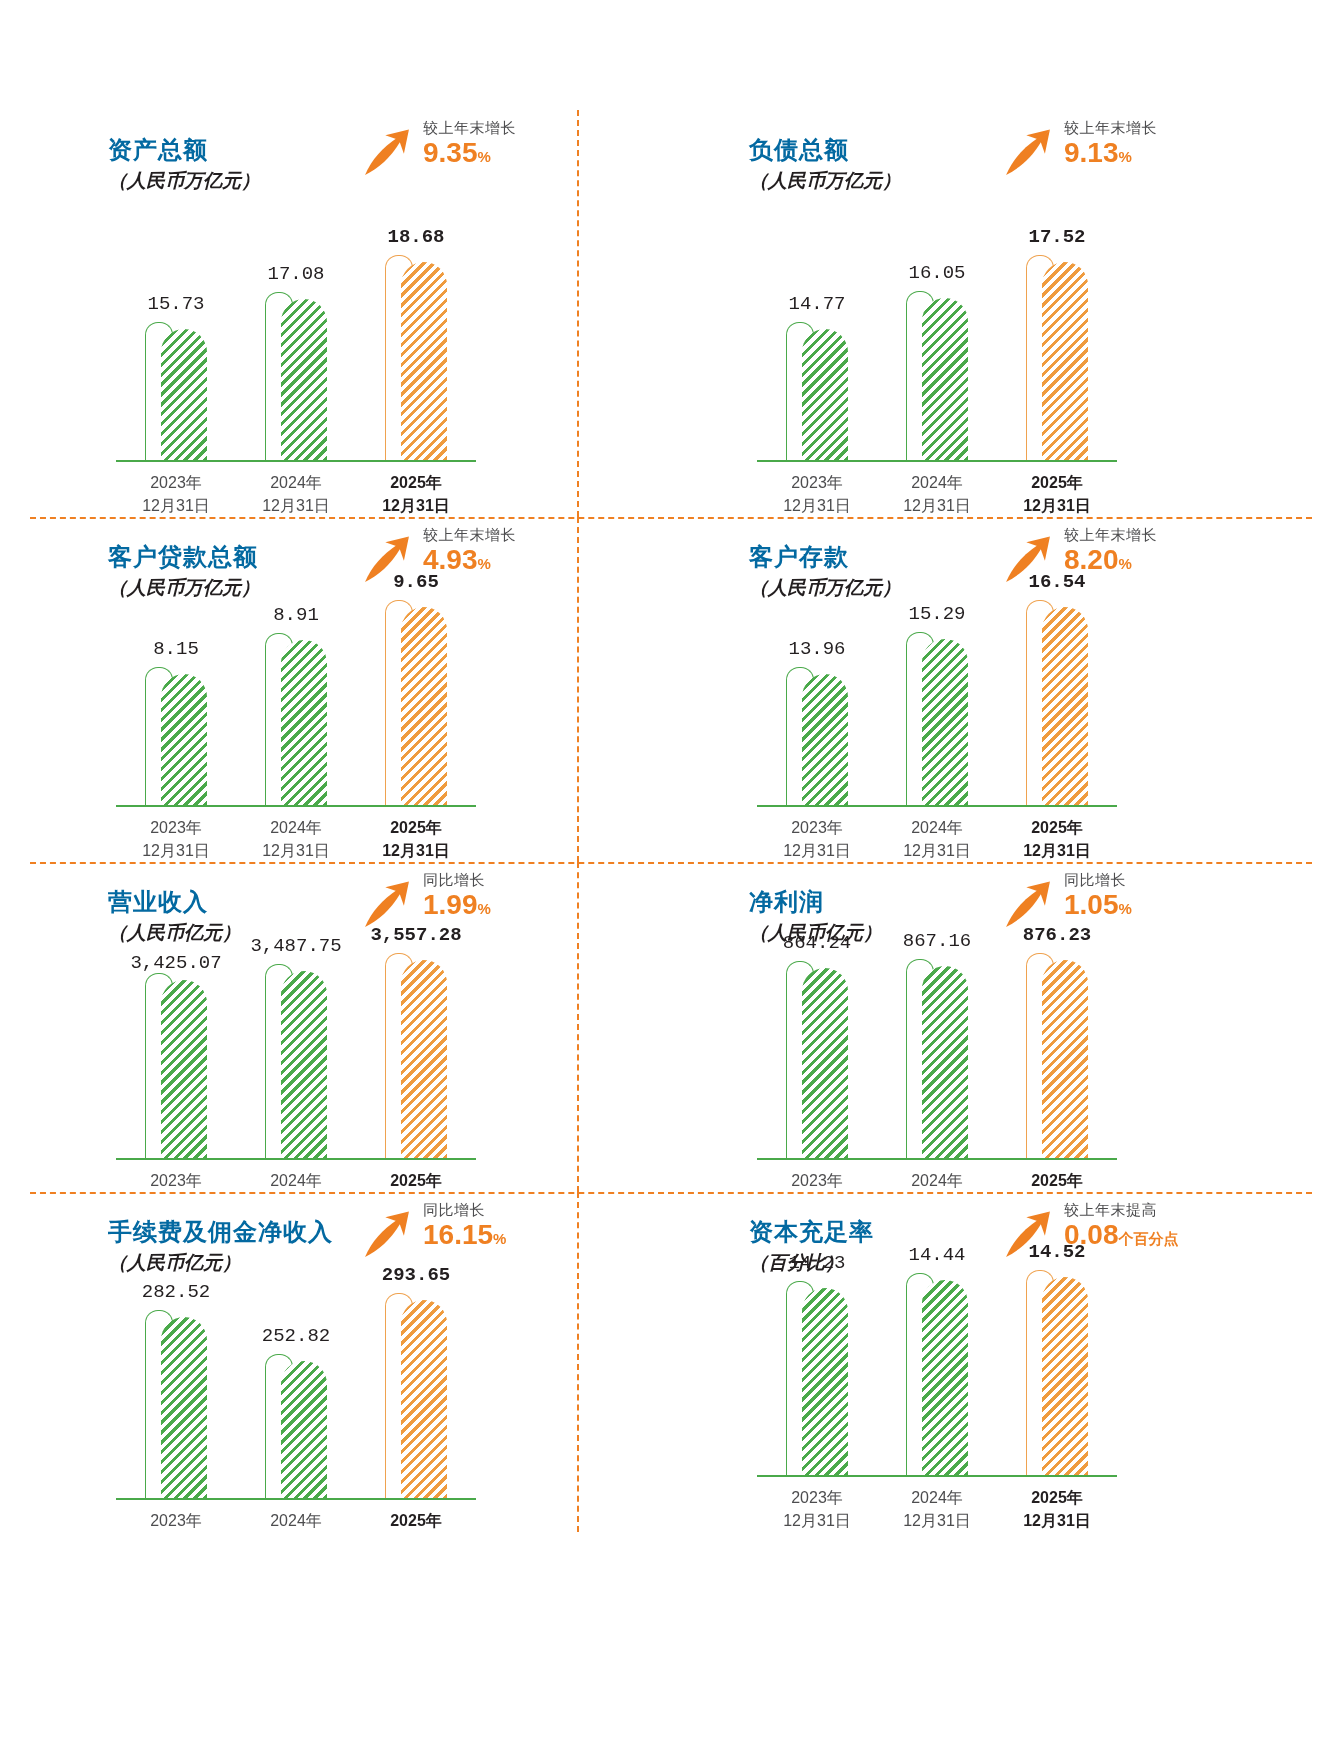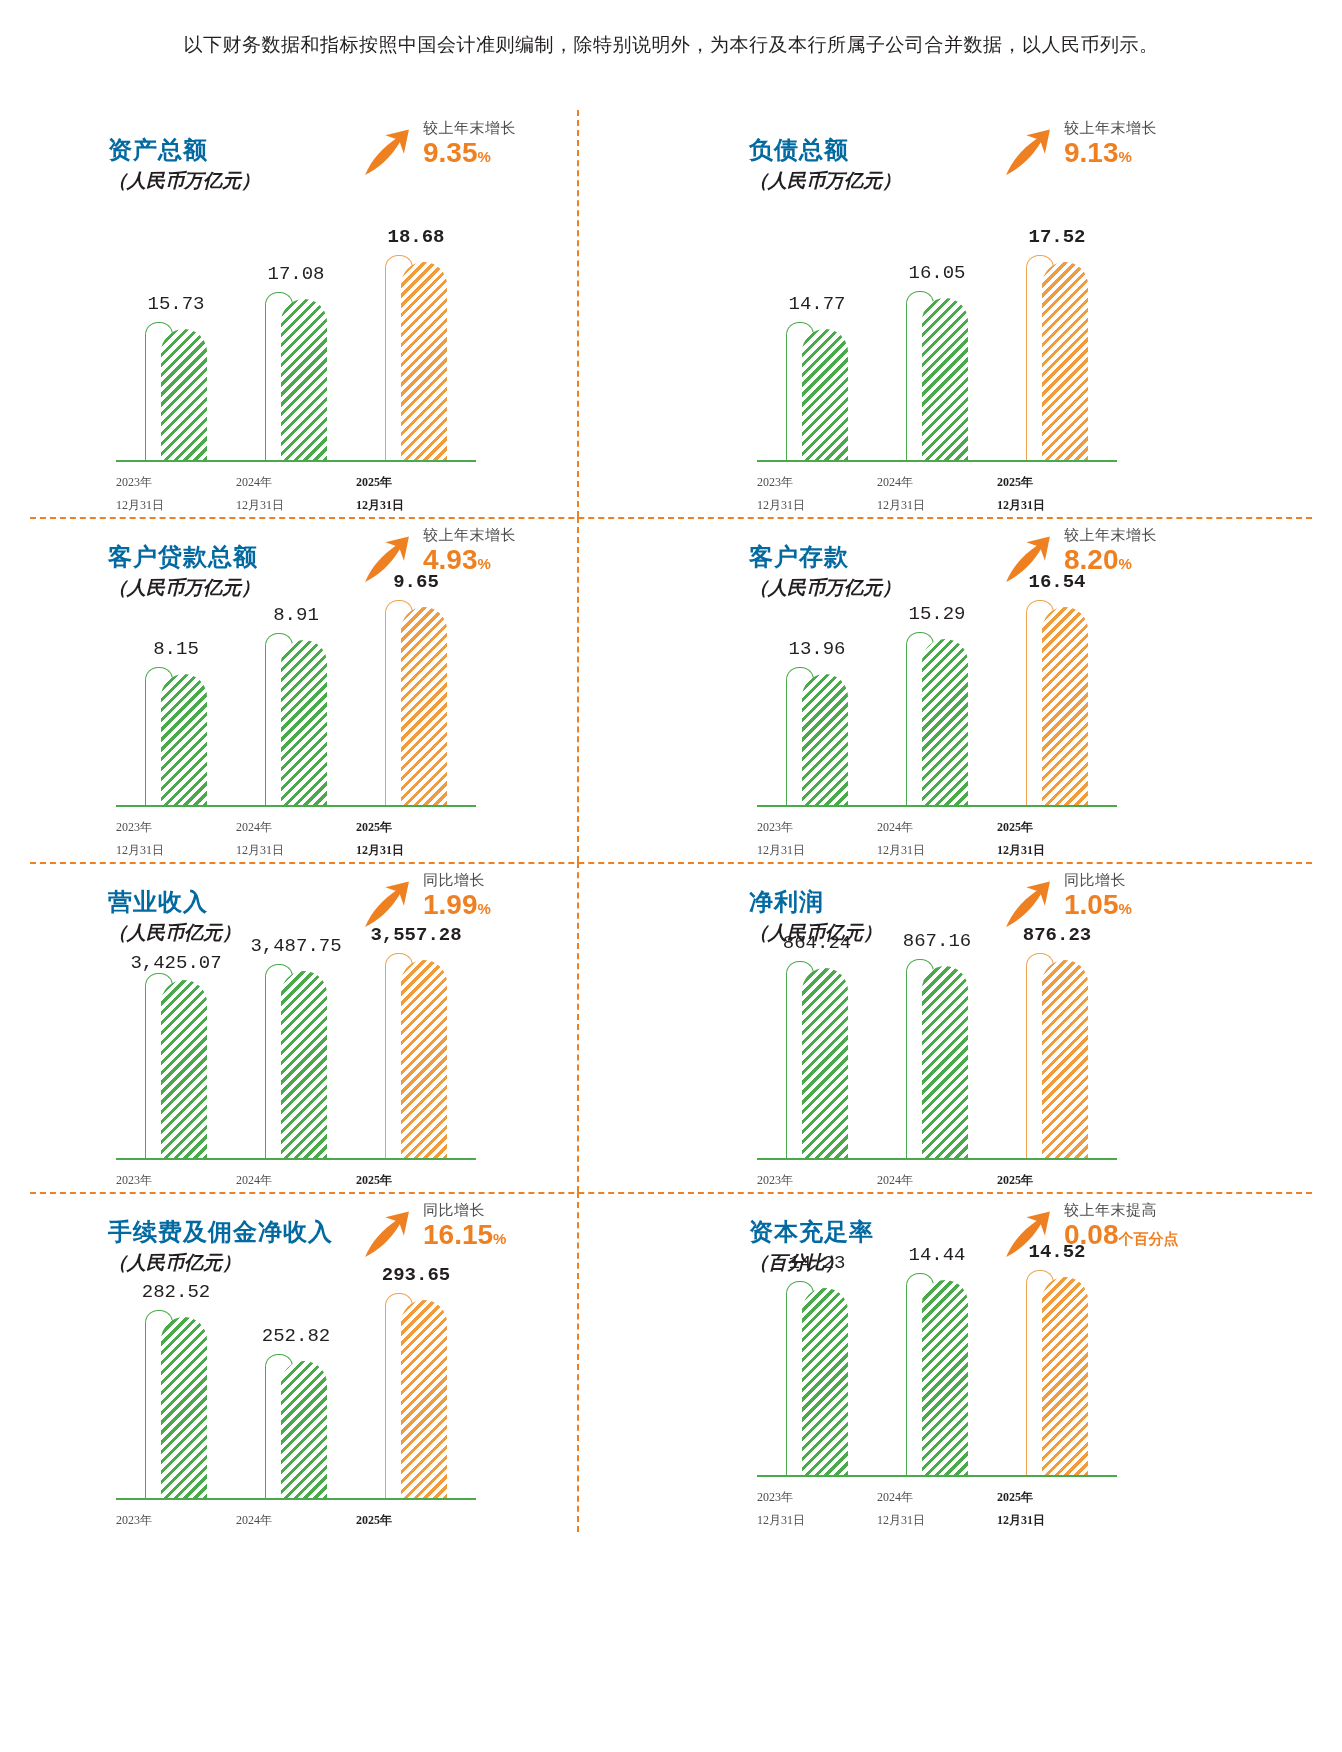--- a/index.html
+++ b/index.html
@@ -77,35 +77,34 @@
         -45deg,#ef9b3e 0 3px,rgba(0,0,0,0) 3px 7px);
   }
   .barwrap.orange .ghost{border-color:#efa24f;}
   .vlabel{
     position:absolute;left:50%;transform:translateX(-50%);
     font-size:19px;color:#231f20;white-space:nowrap;
   }
   .vlabel.cur{font-weight:bold;}
 
   .xaxis{display:flex;margin-top:9px;}
-  .xslot{flex:1;text-align:left;font-size:12px;color:#4d4d4f;line-height:23px;white-space:nowrap;font-family:Liberation Serif, serif;}
+  .xslot{flex:1;text-align:center;font-size:16px;color:#4d4d4f;line-height:23px;white-space:nowrap;}
   .xslot.cur{font-weight:bold;color:#231f20;}
 
   
   .cell.left  .chart{left:86px;width:360px;}
   .cell.right .chart{left:86px;width:360px;}
   .cell.left  .growth{left:330px;}
   .cell.right .growth{left:330px;}
 </style>
 </head>
 <body>
 
 <div class="page">
 
-  <div class="header-note">以下财务数据和指标按照中国会计准则编制，除特别说明外，为本行及本行所属子公司合并数据，以人民币列示。</div>
 
   <div class="grid">
     <div class="row r1">
       <div class="cell left">
           <div class="phead">
             <div class="ptitle">资产总额</div>
             <div class="punit">（人民币万亿元）</div>
             <div class="growth">
               <span class="arrow"><svg viewBox="0 0 64 64" width="54" height="54" aria-hidden="true">
                   <path d="M6 58 C22 50 36 38 48 18 L52 10 L44 14 C26 26 14 40 6 58 Z" fill="#ef8022"></path>

